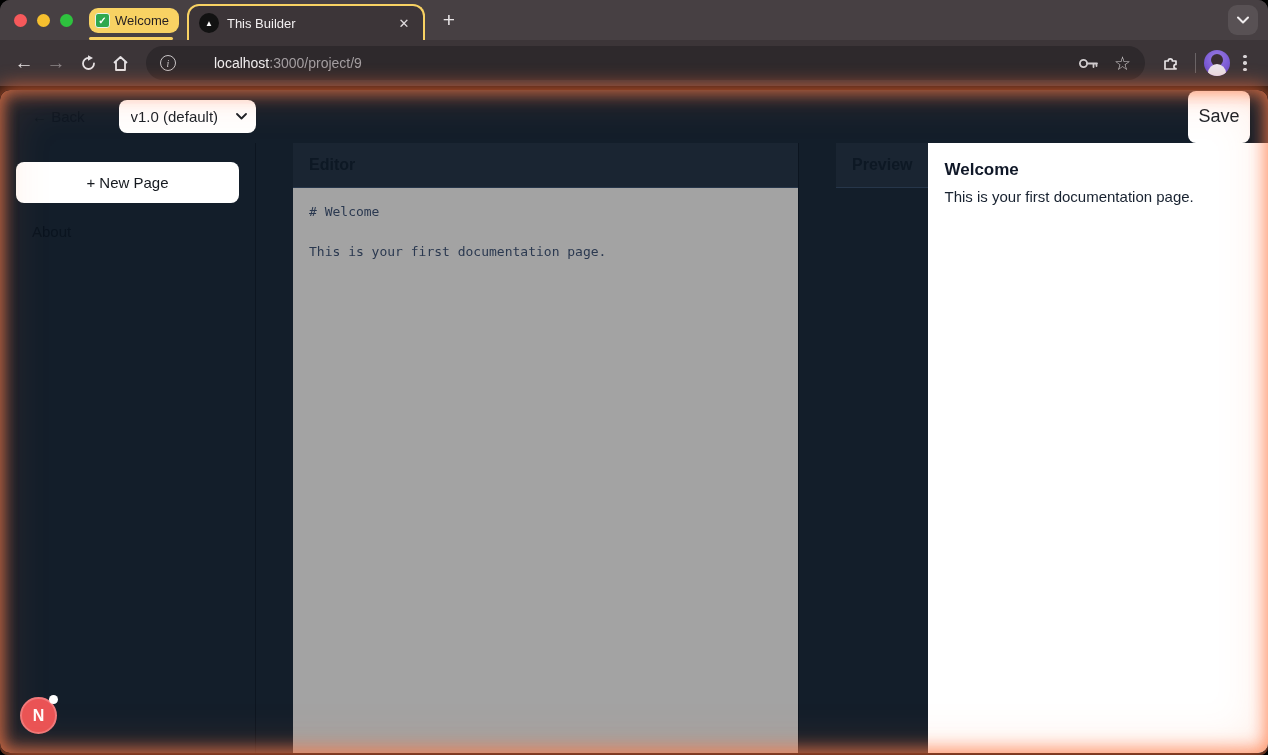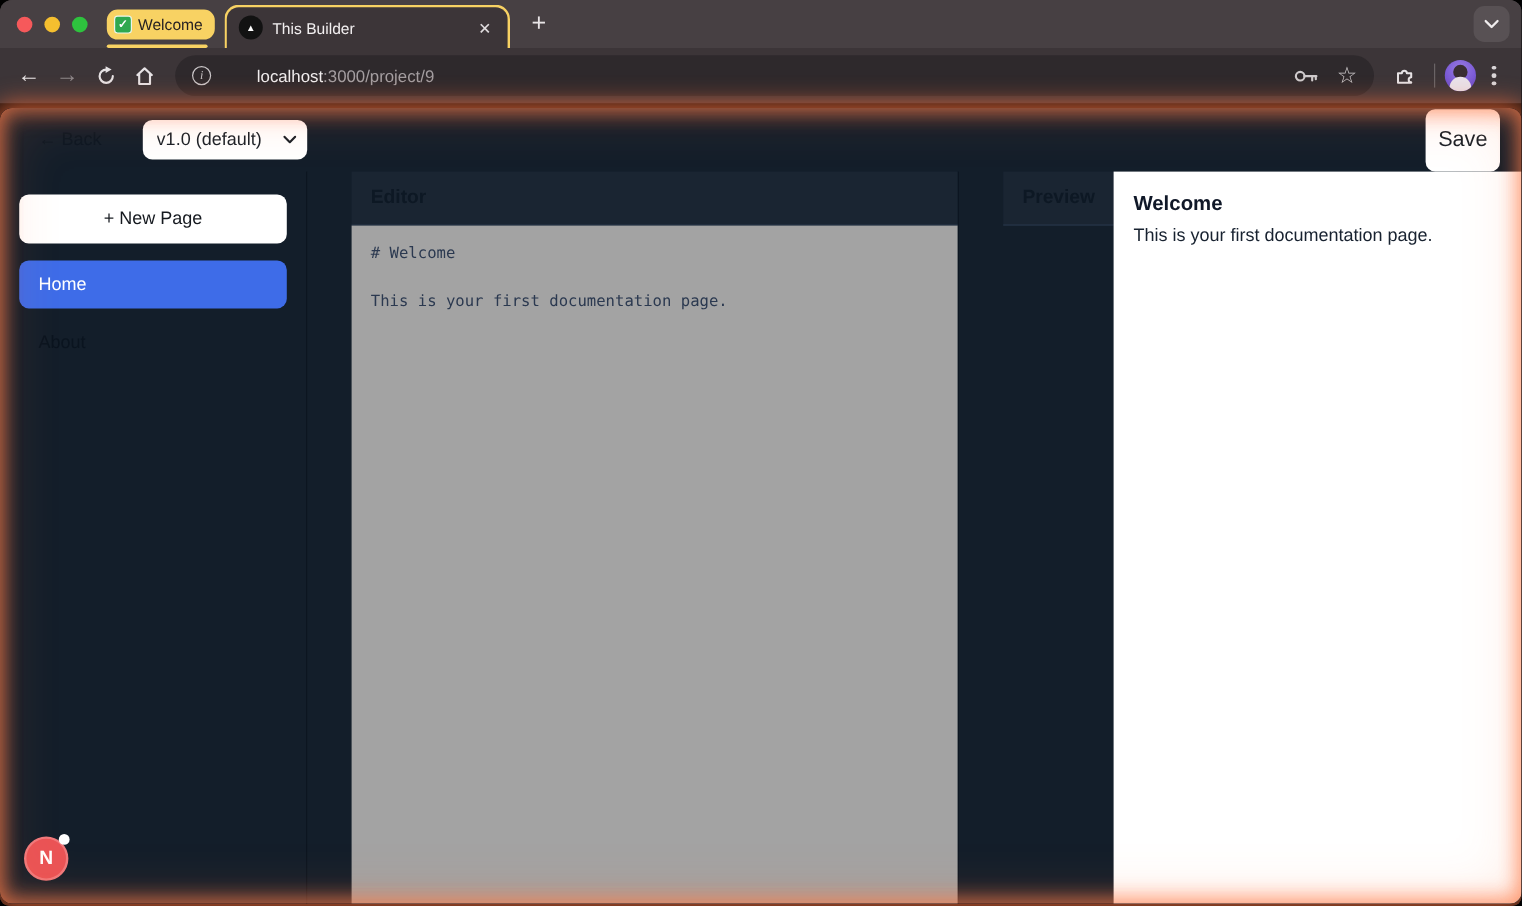--- a/index.html
+++ b/index.html
@@ -169,21 +169,20 @@
               <polyline points="1,4 5.5,8.5 10,4" fill="none" stroke="#1a2027" stroke-width="1.8" stroke-linecap="round" stroke-linejoin="round"></polyline>
             </svg>
         </span>
         <button class="save-btn">Save</button>
       </div>
 
       <div class="page-body">
 
         <aside class="sidebar">
           <button class="newpage-btn">+ New Page</button>
-          <div class="page-item active">Home</div>
           <div class="page-item inactive">About</div>
           <div class="next-badge">N</div>
         </aside>
 
         <section class="editor-col">
           <div class="panel-head">Editor</div>
           <textarea class="editor-area" spellcheck="false" style=""># Welcome
 
 This is your first documentation page.</textarea>
         </section>

